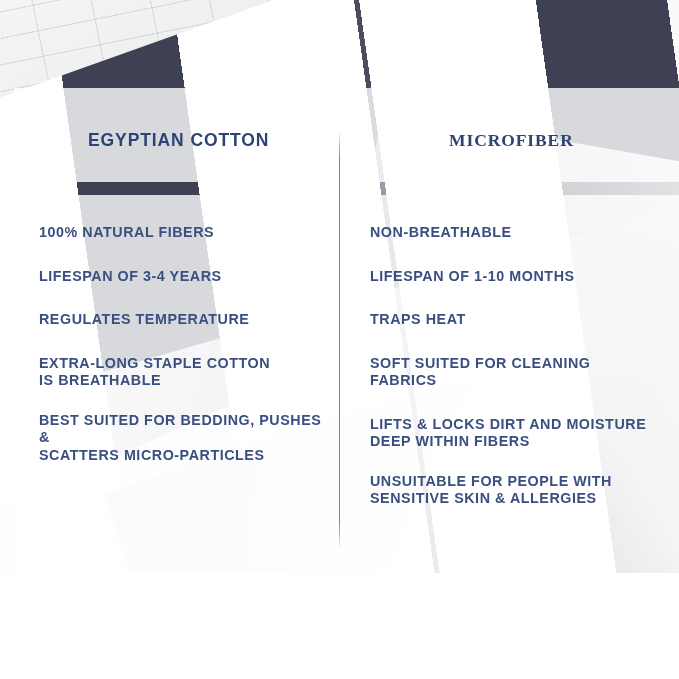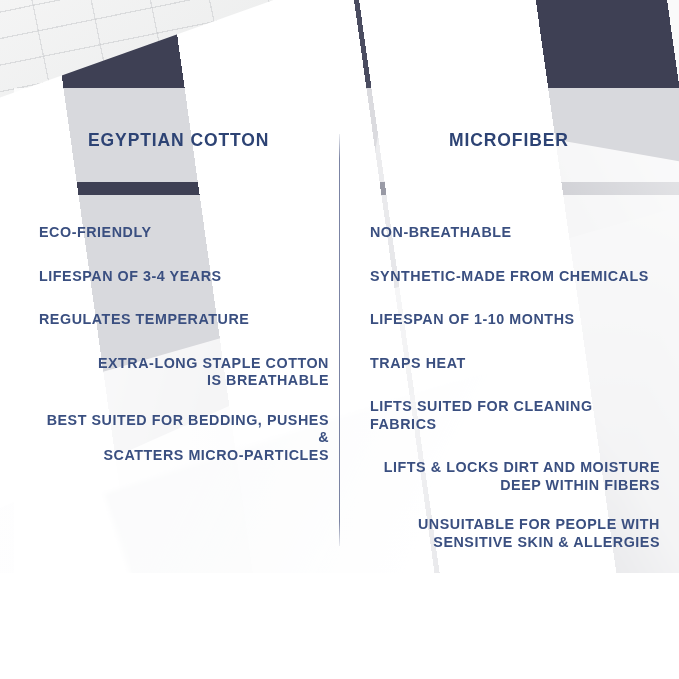--- a/index.html
+++ b/index.html
@@ -193,21 +193,21 @@
 
   .col-title {
     position:absolute;
     font-size:17.5px;
     font-weight:700;
     letter-spacing:.9px;
     color:#2d4374;
     white-space:nowrap;
   }
   #title-left  { left:88px;  top:130px; }
-  #title-right { left:449px; top:130px; }
+  #title-right { left:449px; top:130px;font-family:Liberation Serif, serif; }
 
   .divider {
     position:absolute;
     left:339px; top:134px;
     width:1.3px; height:412px;
     background:linear-gradient(180deg,
       rgba(72,84,128,.10) 0%,
       rgba(72,84,128,.72) 6%,
       rgba(72,84,128,.72) 94%,
       rgba(72,84,128,.10) 100%);
@@ -219,21 +219,21 @@
 
   .feature {
     font-size:14.3px;
     font-weight:700;
     letter-spacing:.55px;
     color:#3a4f80;
     line-height:17.5px;
     margin-bottom:26px;
     white-space:pre-line;
   }
-  .feature.two-line { margin-bottom:22px;text-align:right; }
+  .feature.two-line { margin-bottom:22px; }
   .feature:last-child { margin-bottom:16px; }
 </style>
 </head>
 <body>
 
 <div id="stage">
 
   <div class="photo">
     <div class="brick"></div>
     <div class="wood-wall"></div>
@@ -256,35 +256,34 @@
 
   <div class="content">
 
     <div class="col-title" id="title-left">EGYPTIAN COTTON</div>
 
     <div class="col-title" id="title-right">MICROFIBER</div>
 
     <div class="divider"></div>
 
     <div class="feature-col" id="col-left">
-      <div class="feature">ECO-FRIENDLY</div>
+      <div class="feature">100% NATURAL FIBERS</div>
       <div class="feature">LIFESPAN OF 3-4 YEARS</div>
       <div class="feature">REGULATES TEMPERATURE</div>
       <div class="feature two-line">EXTRA-LONG STAPLE COTTON
 IS BREATHABLE</div>
       <div class="feature two-line">BEST SUITED FOR BEDDING, PUSHES &amp;
 SCATTERS MICRO-PARTICLES</div>
     </div>
 
     <div class="feature-col" id="col-right">
       <div class="feature">NON-BREATHABLE</div>
-      <div class="feature">SYNTHETIC-MADE FROM CHEMICALS</div>
       <div class="feature">LIFESPAN OF 1-10 MONTHS</div>
       <div class="feature">TRAPS HEAT</div>
-      <div class="feature">LIFTS SUITED FOR CLEANING FABRICS</div>
+      <div class="feature">SOFT SUITED FOR CLEANING FABRICS</div>
       <div class="feature two-line">LIFTS &amp; LOCKS DIRT AND MOISTURE
 DEEP WITHIN FIBERS</div>
       <div class="feature two-line">UNSUITABLE FOR PEOPLE WITH
 SENSITIVE SKIN &amp; ALLERGIES</div>
     </div>
 
   </div>
 </div>
 
 </body></html>

